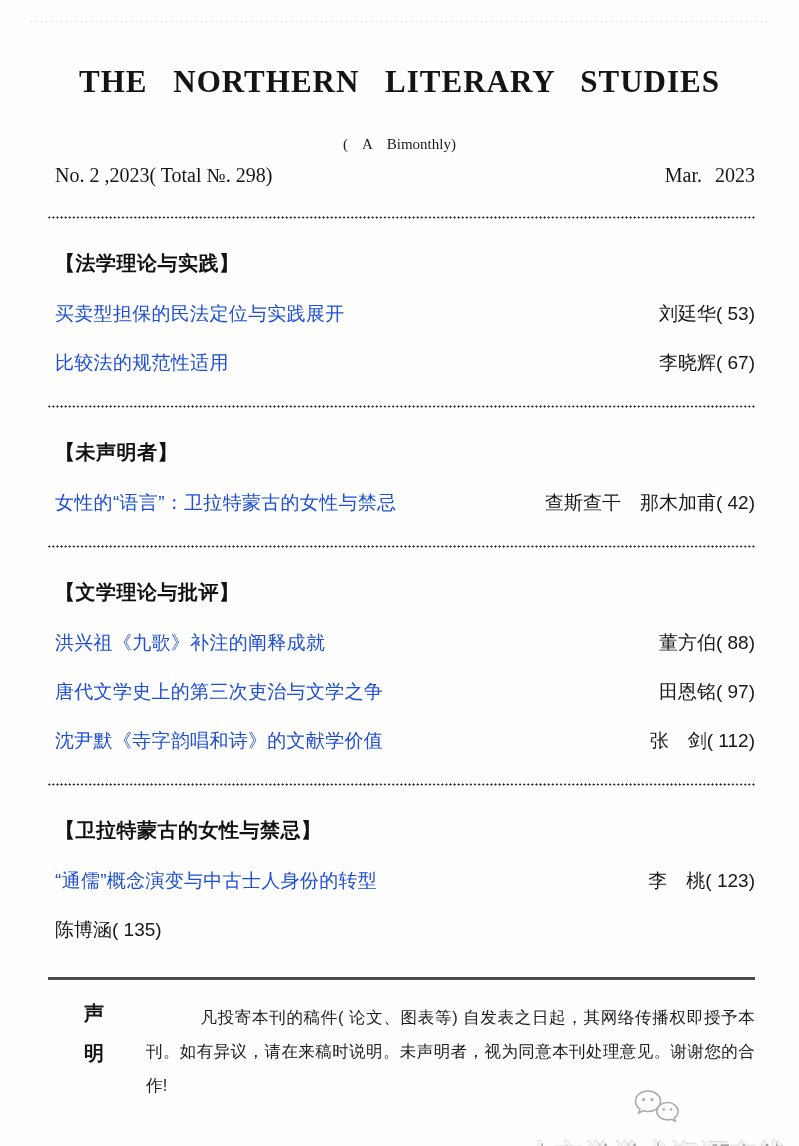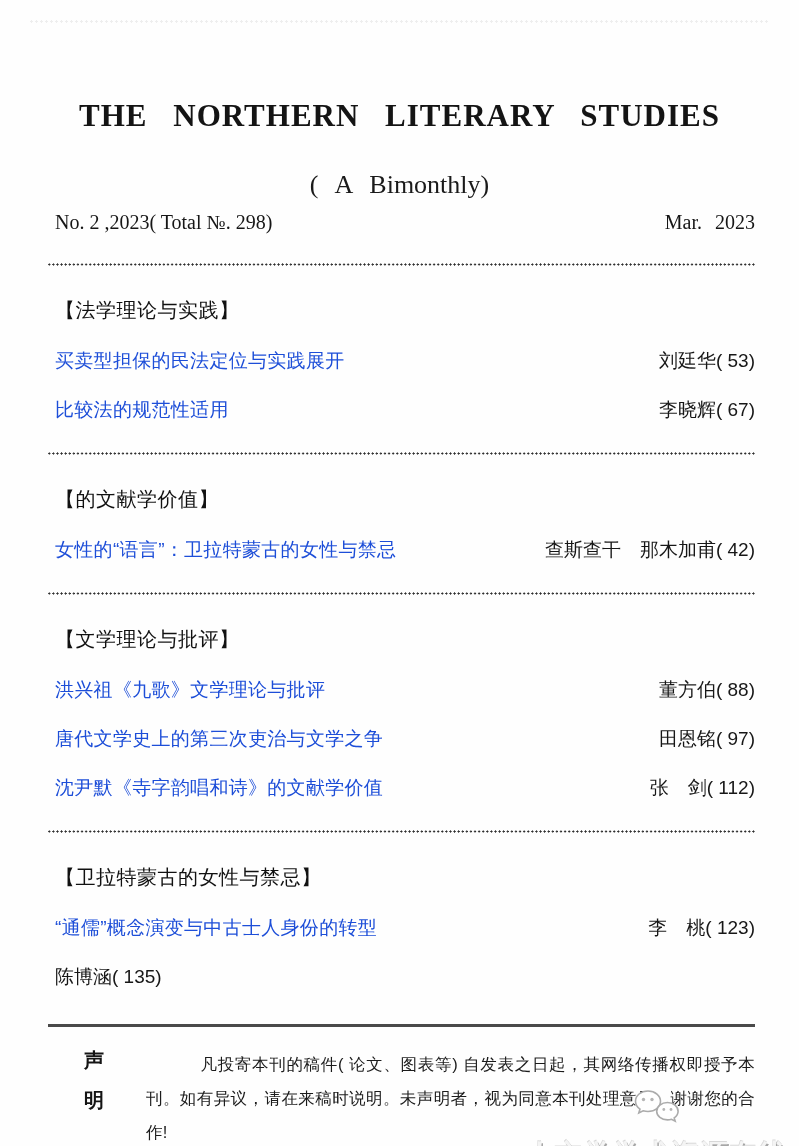--- a/index.html
+++ b/index.html
@@ -15,31 +15,31 @@
   }
 
   
   .ghost-line {
     position: absolute; top: 20px; left: 30px; right: 30px; height: 3px;
     background-image: radial-gradient(circle at 1.5px 1.5px, #eeeeee 1px, transparent 1.3px);
     background-size: 5px 3px; background-repeat: repeat-x;
   }
 
   
-  .masthead { padding-top: 98px; text-align: center; }
+  .masthead { padding-top: 64px; text-align: center; }
   .journal-title {
     font-family: "Liberation Serif", serif;
     font-size: 31px; font-weight: 700;
     letter-spacing: 1px; word-spacing: 17px;
     color: #141414;
   }
   .journal-subtitle {
     margin-top: 36px;
     font-family: "Liberation Serif", serif;
-    font-size: 26px; font-weight: 500;
+    font-size: 15px; font-weight: 500;
     word-spacing: 11px;
     color: #1a1a1a;
   }
   .issue-row {
     display: flex; justify-content: space-between; align-items: baseline;
     margin: 11px 44px 0 55px;
     font-family: "Liberation Serif", serif;
     font-size: 20px; color: #161616;
   }
   .issue-date { word-spacing: 8px; margin-left: 31px; }
@@ -50,21 +50,21 @@
     background-image: radial-gradient(circle at 1.4px 1.5px, #2f2f2f 0.95px, transparent 1.2px);
     background-size: 4.1px 3px; background-repeat: repeat-x;
   }
   .sep-1 { margin-top: 29px; }
   .solid-rule { height: 2.5px; background: #4a4a4a; margin: 0 44px 0 48px; }
 
   
   .toc { margin: 0 44px 0 55px; }
   .section-heading {
     margin-top: 31px;
-    font-size: 20px; font-weight: 400; color: #111;
+    font-size: 20px; font-weight: 700; color: #111;
     letter-spacing: 0.5px;
   }
   .article-row {
     display: flex; justify-content: space-between; align-items: baseline;
     margin-top: 25px;
     font-size: 19px; line-height: 24px;
   }
   .article-title { font-weight: 500; letter-spacing: 0.3px; color: #1d4ed8; }
   .article-author { font-weight: 500; white-space: nowrap; color: #171717; }
   .after-sec { margin-top: 30px; }
@@ -127,34 +127,34 @@
       <div class="article-row">
         <span class="article-title">比较法的规范性适用</span>
         <span class="article-author">李晓辉( 67)</span>
       </div>
     </div>
   </div>
   <div class="dotted-sep after-sec"></div>
 
   <div class="toc">
     <div class="section">
-      <div class="section-heading">【的文献学价值】</div>
+      <div class="section-heading">【未声明者】</div>
       <div class="article-row">
         <span class="article-title">女性的“语言”：卫拉特蒙古的女性与禁忌</span>
         <span class="article-author">查斯查干　那木加甫( 42)</span>
       </div>
     </div>
   </div>
   <div class="dotted-sep after-sec"></div>
 
   <div class="toc">
     <div class="section">
       <div class="section-heading">【文学理论与批评】</div>
       <div class="article-row">
-        <span class="article-title">洪兴祖《九歌》文学理论与批评</span>
+        <span class="article-title">洪兴祖《九歌》补注的阐释成就</span>
         <span class="article-author">董方伯( 88)</span>
       </div>
       <div class="article-row">
         <span class="article-title">唐代文学史上的第三次吏治与文学之争</span>
         <span class="article-author">田恩铭( 97)</span>
       </div>
       <div class="article-row">
         <span class="article-title">沈尹默《寺字韵唱和诗》的文献学价值</span>
         <span class="article-author">张　剑( 112)</span>
       </div>

